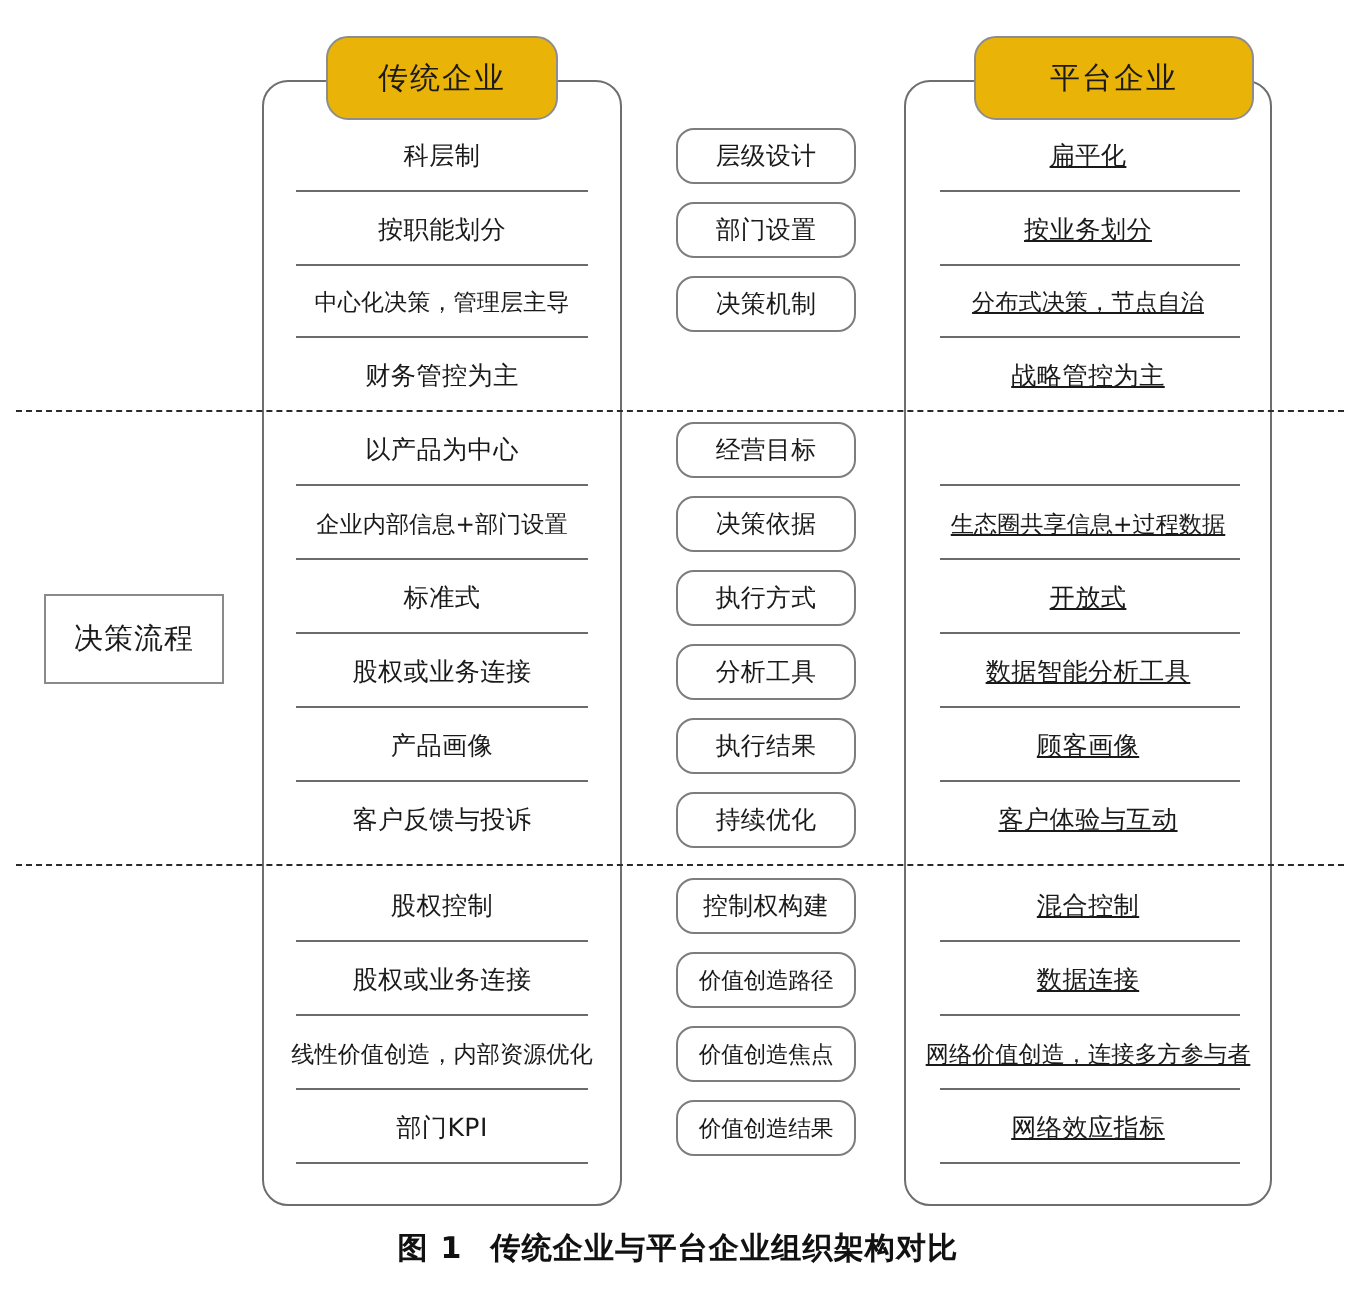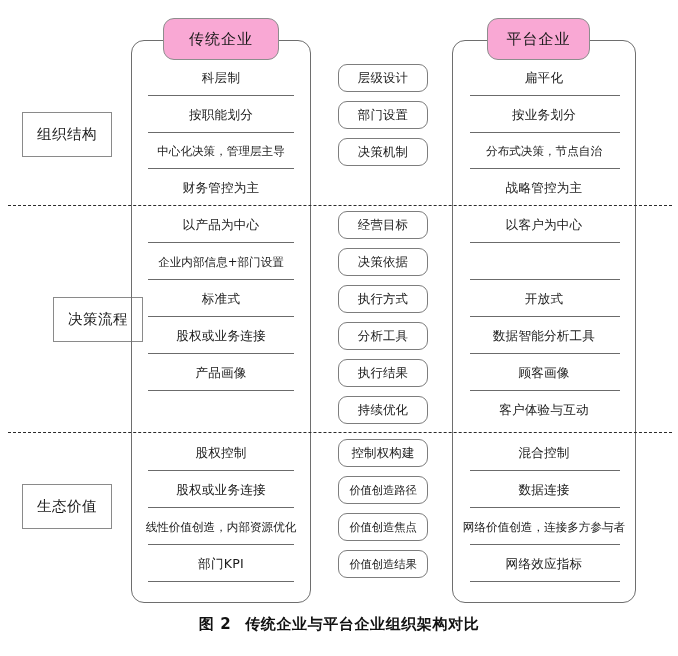--- a/index.html
+++ b/index.html
@@ -42,21 +42,21 @@
     background: #ffffff;
     display: flex;
     align-items: center;
     justify-content: center;
     font-size: 14.5px;
     letter-spacing: 0.5px;
     color: #1a1a1a;
     box-sizing: border-box;
   }
   #category-0 { top: 112px; }
-  #category-1 { top: 297px; margin-left: 31px; }
+  #category-1 { top: 297px; }
   #category-2 { top: 484px; }
 
   
   .panel {
     position: absolute;
     top: 40px;
     height: 563px;
     border: 1.4px solid #6e6e6e;
     border-radius: 13px;
     background: transparent;
@@ -65,46 +65,46 @@
   #panel-traditional { left: 131px; width: 180px; }
   #panel-platform   { left: 452px; width: 184px; }
 
   
   .panel-header {
     position: absolute;
     top: 18px;
     height: 42px;
     border: 1.2px solid #8d8d8d;
     border-radius: 11px;
-    background: #f9a8d4;
+    background: #eab308;
     display: flex;
     align-items: center;
     justify-content: center;
     font-size: 15px;
     letter-spacing: 1px;
     box-sizing: border-box;
     z-index: 5;
   }
   #header-traditional { left: 163px; width: 116px; }
-  #header-platform    { left: 487px; width: 103px; }
+  #header-platform    { left: 487px; width: 140px; }
 
   
   .row {
     position: absolute;
     height: 22px;
     display: flex;
     align-items: center;
     justify-content: center;
     font-size: 12.6px;
     letter-spacing: 0.2px;
     white-space: nowrap;
     color: #1a1a1a;
   }
   .row.left  { left: 131px; width: 180px; }
-  .row.right { left: 452px; width: 184px; }
+  .row.right { left: 452px; width: 184px; text-decoration: underline; }
   .row.tight { font-size: 11.6px; letter-spacing: 0px; }
 
   
   .row-rule {
     position: absolute;
     height: 0;
     border-top: 1.1px solid #6b6b6b;
   }
   .row-rule.left  { left: 148px; width: 146px; }
   .row-rule.right { left: 470px; width: 150px; }
@@ -140,28 +140,22 @@
     letter-spacing: 0.6px;
     color: #111111;
   }
   #caption .caption-number { margin-right: 14px; }
 </style>
 </head>
 <body>
 
 <div id="figure">
 
-  <div class="category-label" id="category-0">
-    <span>组织结构</span>
-  </div>
   <div class="category-label" id="category-1">
     <span>决策流程</span>
-  </div>
-  <div class="category-label" id="category-2">
-    <span>生态价值</span>
   </div>
 
   <div class="panel" id="panel-traditional"></div>
   <div class="panel" id="panel-platform"></div>
 
   <div class="panel-header" id="header-traditional">
     <span>传统企业</span>
   </div>
   <div class="panel-header" id="header-platform">
     <span>平台企业</span>
@@ -186,26 +180,26 @@
   <div class="mid-pill" style="top:138px">决策机制</div>
   <div class="row right tight" style="top:140px">分布式决策，节点自治</div>
   <div class="row-rule left" style="top:168px"></div>
   <div class="row-rule right" style="top:168px"></div>
 
   <div class="row left" style="top:177px">财务管控为主</div>
   <div class="row right" style="top:177px">战略管控为主</div>
 
   <div class="row left" style="top:214px">以产品为中心</div>
   <div class="mid-pill" style="top:211px">经营目标</div>
-  <div class="row right" style="top:214px">以客户为中心</div>
   <div class="row-rule left" style="top:242px"></div>
   <div class="row-rule right" style="top:242px"></div>
 
   <div class="row left tight" style="top:251px">企业内部信息+部门设置</div>
   <div class="mid-pill" style="top:248px">决策依据</div>
+  <div class="row right tight" style="top:251px">生态圈共享信息+过程数据</div>
   <div class="row-rule left" style="top:279px"></div>
   <div class="row-rule right" style="top:279px"></div>
 
   <div class="row left" style="top:288px">标准式</div>
   <div class="mid-pill" style="top:285px">执行方式</div>
   <div class="row right" style="top:288px">开放式</div>
   <div class="row-rule left" style="top:316px"></div>
   <div class="row-rule right" style="top:316px"></div>
 
   <div class="row left" style="top:325px">股权或业务连接</div>
@@ -213,20 +207,21 @@
   <div class="row right" style="top:325px">数据智能分析工具</div>
   <div class="row-rule left" style="top:353px"></div>
   <div class="row-rule right" style="top:353px"></div>
 
   <div class="row left" style="top:362px">产品画像</div>
   <div class="mid-pill" style="top:359px">执行结果</div>
   <div class="row right" style="top:362px">顾客画像</div>
   <div class="row-rule left" style="top:390px"></div>
   <div class="row-rule right" style="top:390px"></div>
 
+  <div class="row left" style="top:399px">客户反馈与投诉</div>
   <div class="mid-pill" style="top:396px">持续优化</div>
   <div class="row left" style="top:442px">股权控制</div>
 
   <div class="row right" style="top:399px">客户体验与互动</div>
   <div class="mid-pill" style="top:439px">控制权构建</div>
   <div class="row right" style="top:442px">混合控制</div>
   <div class="row-rule left" style="top:470px"></div>
   <div class="row-rule right" style="top:470px"></div>
 
   <div class="row left" style="top:479px">股权或业务连接</div>
@@ -241,16 +236,16 @@
   <div class="row-rule left" style="top:544px"></div>
   <div class="row-rule right" style="top:544px"></div>
 
   <div class="row left" style="top:553px">部门KPI</div>
   <div class="mid-pill wide" style="top:550px">价值创造结果</div>
   <div class="row right" style="top:553px">网络效应指标</div>
   <div class="row-rule left" style="top:581px"></div>
   <div class="row-rule right" style="top:581px"></div>
 
   <div id="caption">
-    <span class="caption-number">图 2</span><span>传统企业与平台企业组织架构对比</span>
+    <span class="caption-number">图 1</span><span>传统企业与平台企业组织架构对比</span>
   </div>
 
 </div>
 
 </body></html>

